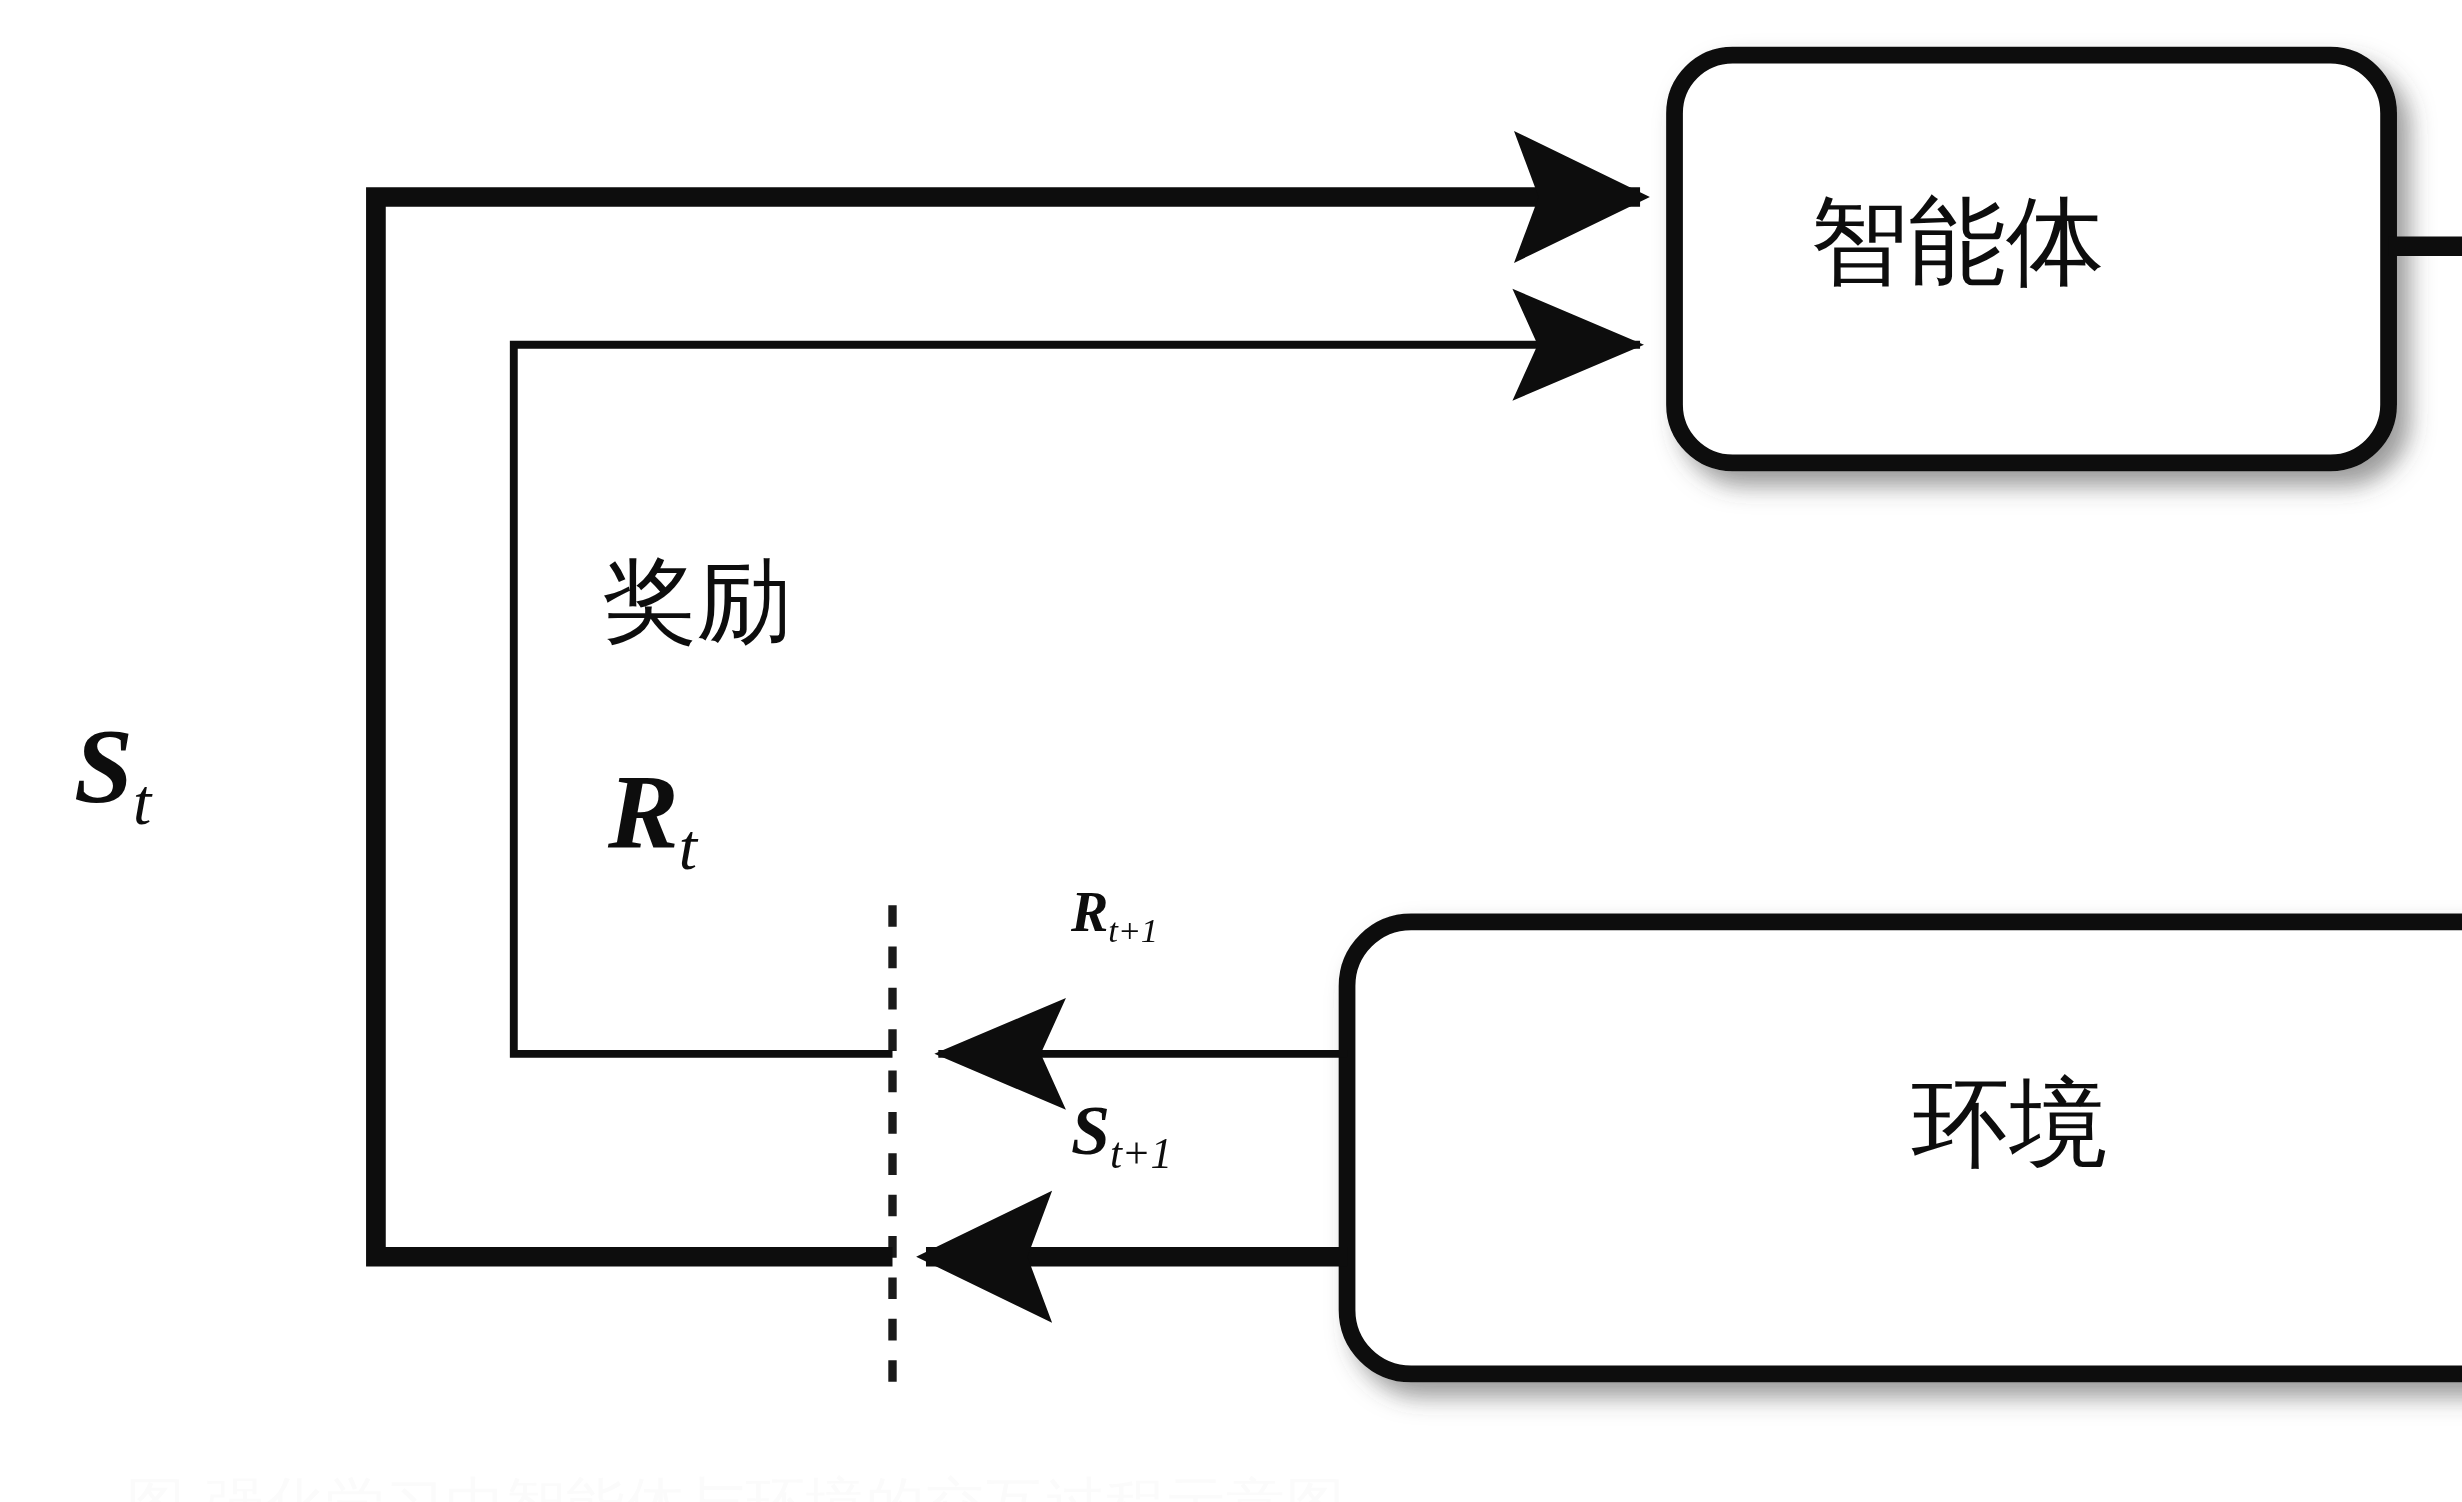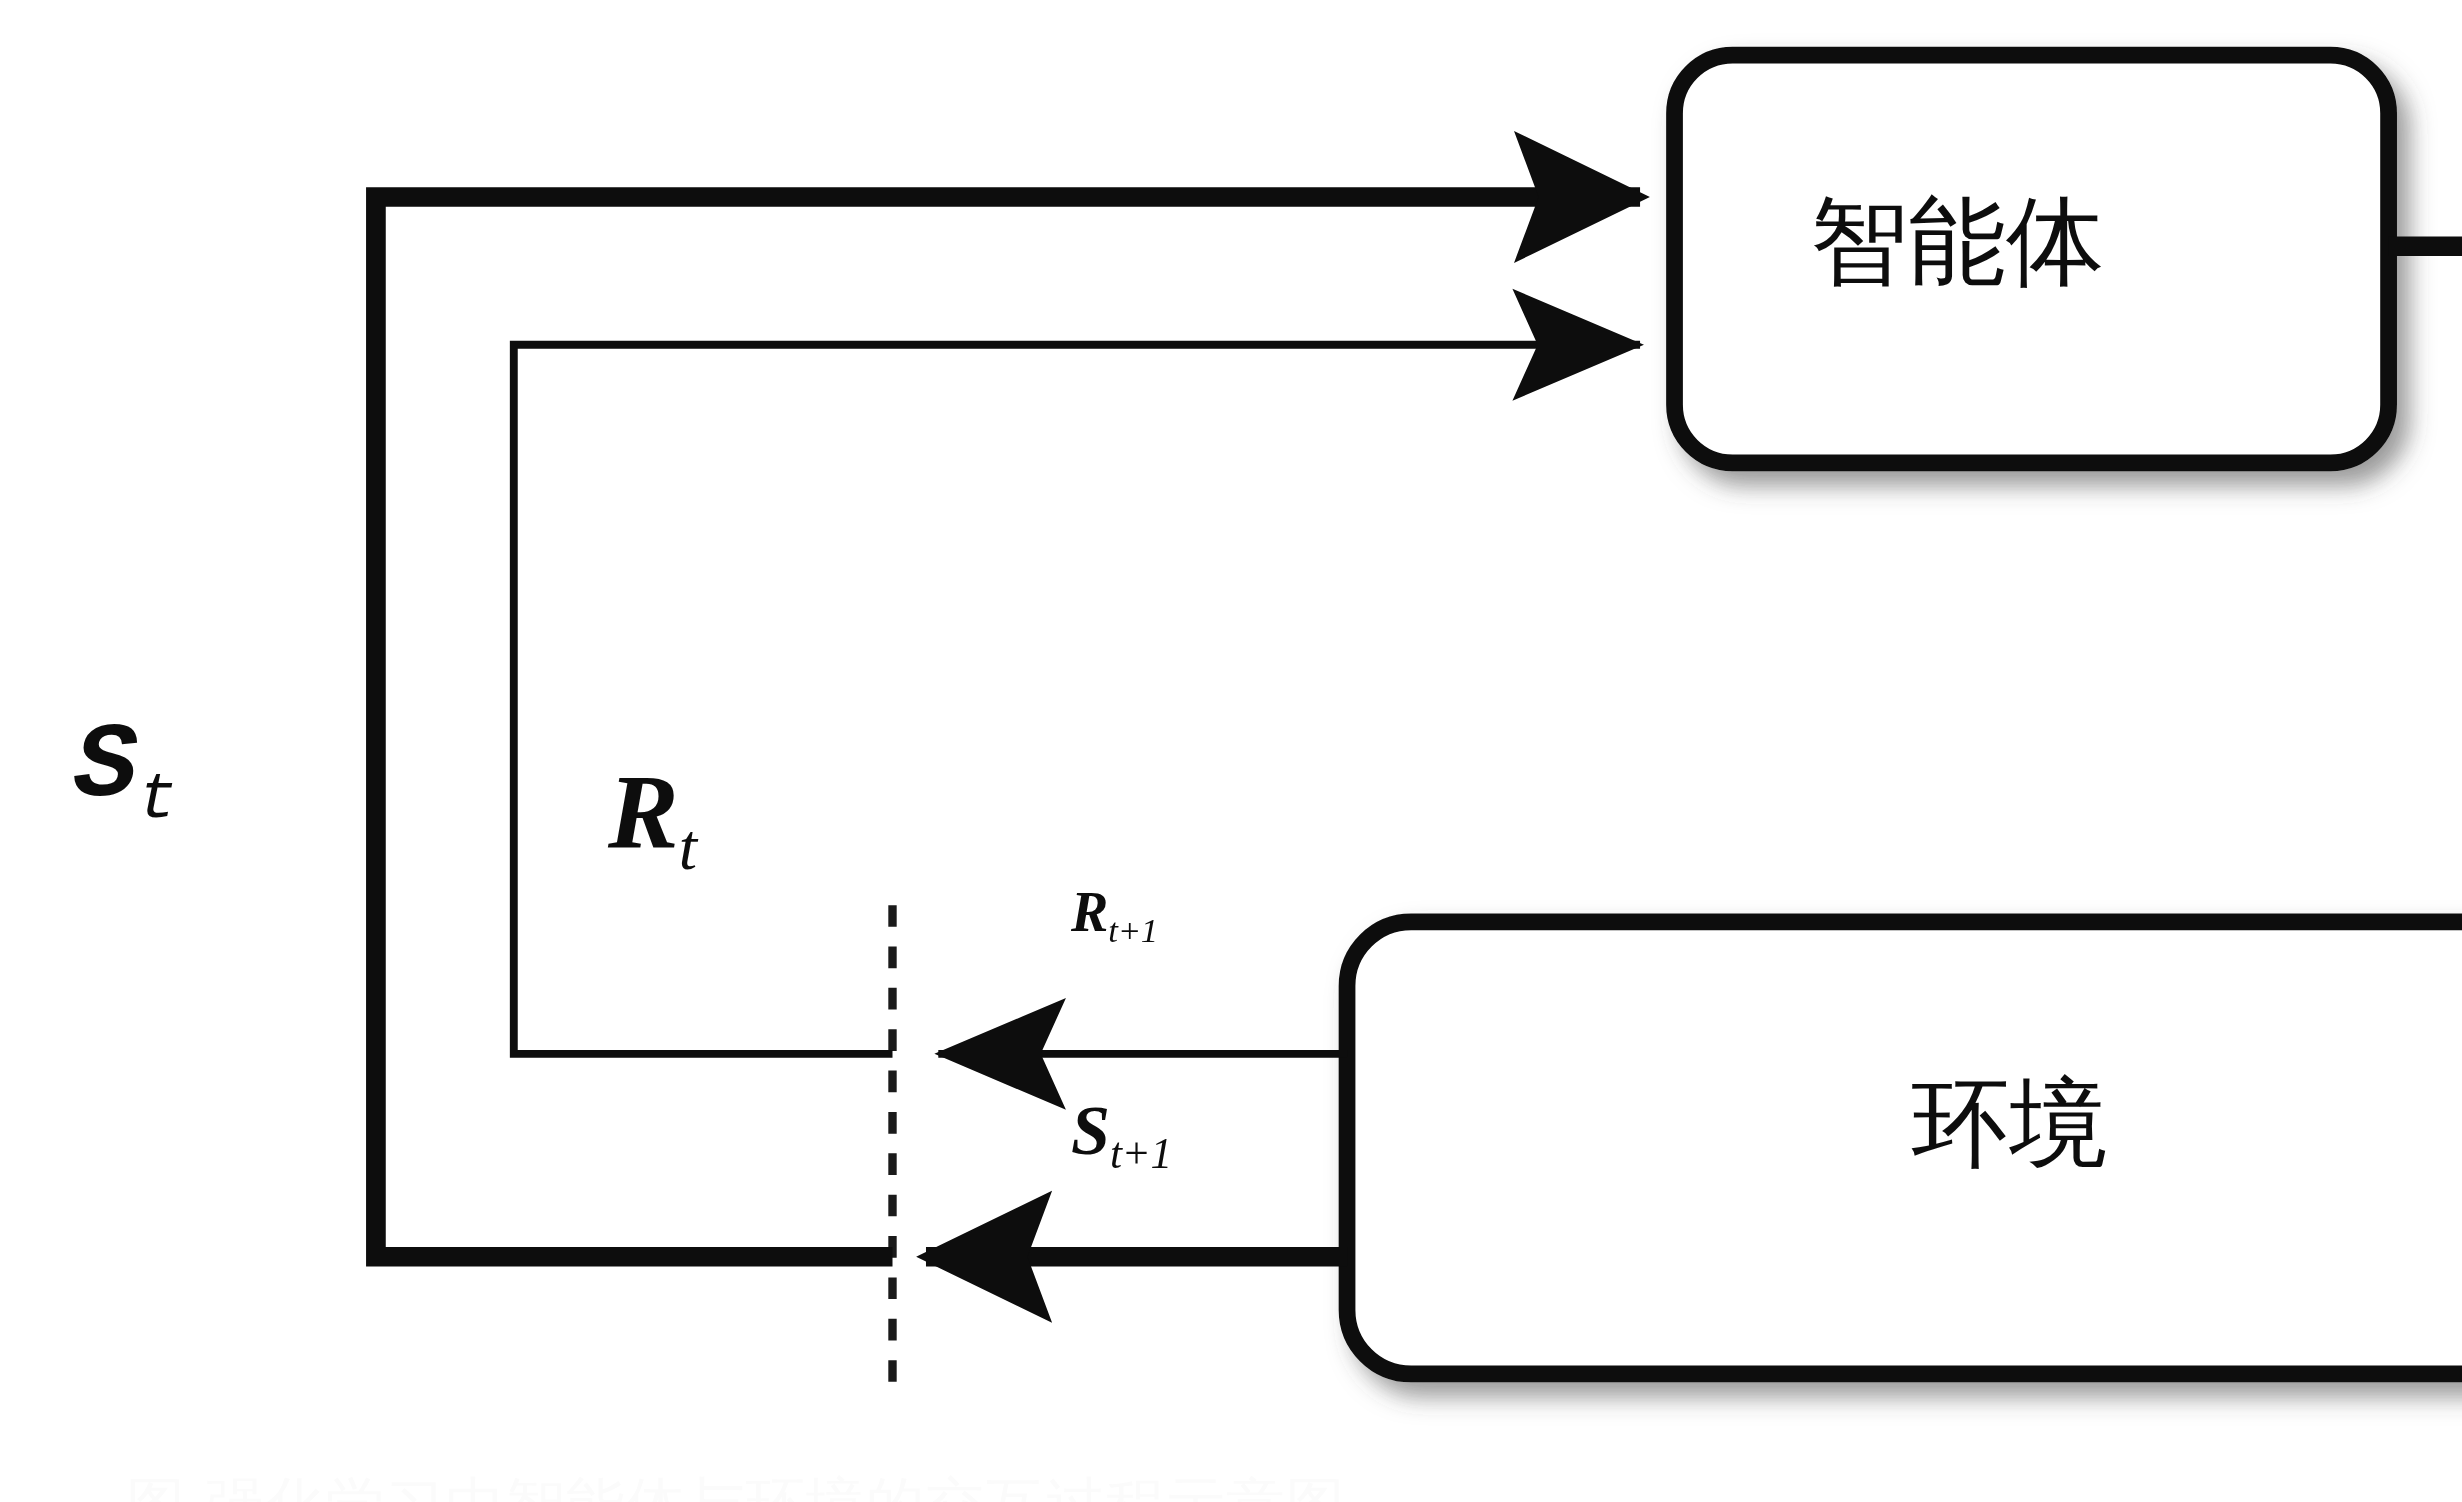--- a/index.html
+++ b/index.html
@@ -60,21 +60,21 @@
   }
   #environment-title {
     left: 1347px; top: 1074px;
     width: 1325px;
     text-align: center;
     font-size: 98px;
   }
 
   
   #state-word   { left: 59px;  top: 554px; font-size: 94px; }
-  #state-sym    { left: 74px;  top: 714px; font-size: 106px; font-family: Liberation Mono, monospace; }
+  #state-sym    { left: 74px;  top: 714px; font-size: 106px; }
 
   
   #reward-word  { left: 603px; top: 554px; font-size: 94px; }
   #reward-sym   { left: 608px; top: 714px; font-size: 106px; margin-top: 45px; }
 
   
   #reward-next  { left: 1071px; top: 884px; font-size: 56px; }
   #state-next   { left: 1071px; top: 1096px; font-size: 70px; }
 
   
@@ -136,20 +136,21 @@
     <path d="M 4850 500 L 7142 500 L 7142 2376 L 5500 2376" fill="none" stroke="#0d0d0d" stroke-width="40" stroke-linecap="butt" stroke-linejoin="miter" marker-end="url(#head-thick-left)"></path>
 
   </svg>
 
   <div class="lbl cjk" id="agent-title">智能体</div>
 
   <div class="lbl cjk" id="environment-title">环境</div>
 
   <div class="lbl mathital" id="state-sym"><span>S</span><span class="sub">t</span></div>
 
+  <div class="lbl cjk" id="reward-word">奖励</div>
   <div class="lbl mathital" id="reward-sym"><span>R</span><span class="sub">t</span></div>
 
   <div class="lbl mathital" id="reward-next"><span>R</span><span class="sub">t+1</span></div>
 
   <div class="lbl mathital" id="state-next"><span>S</span><span class="sub">t+1</span></div>
 
   <div class="lbl" id="figure-caption">图 强化学习中智能体与环境的交互过程示意图</div>
 
 </div>
 

